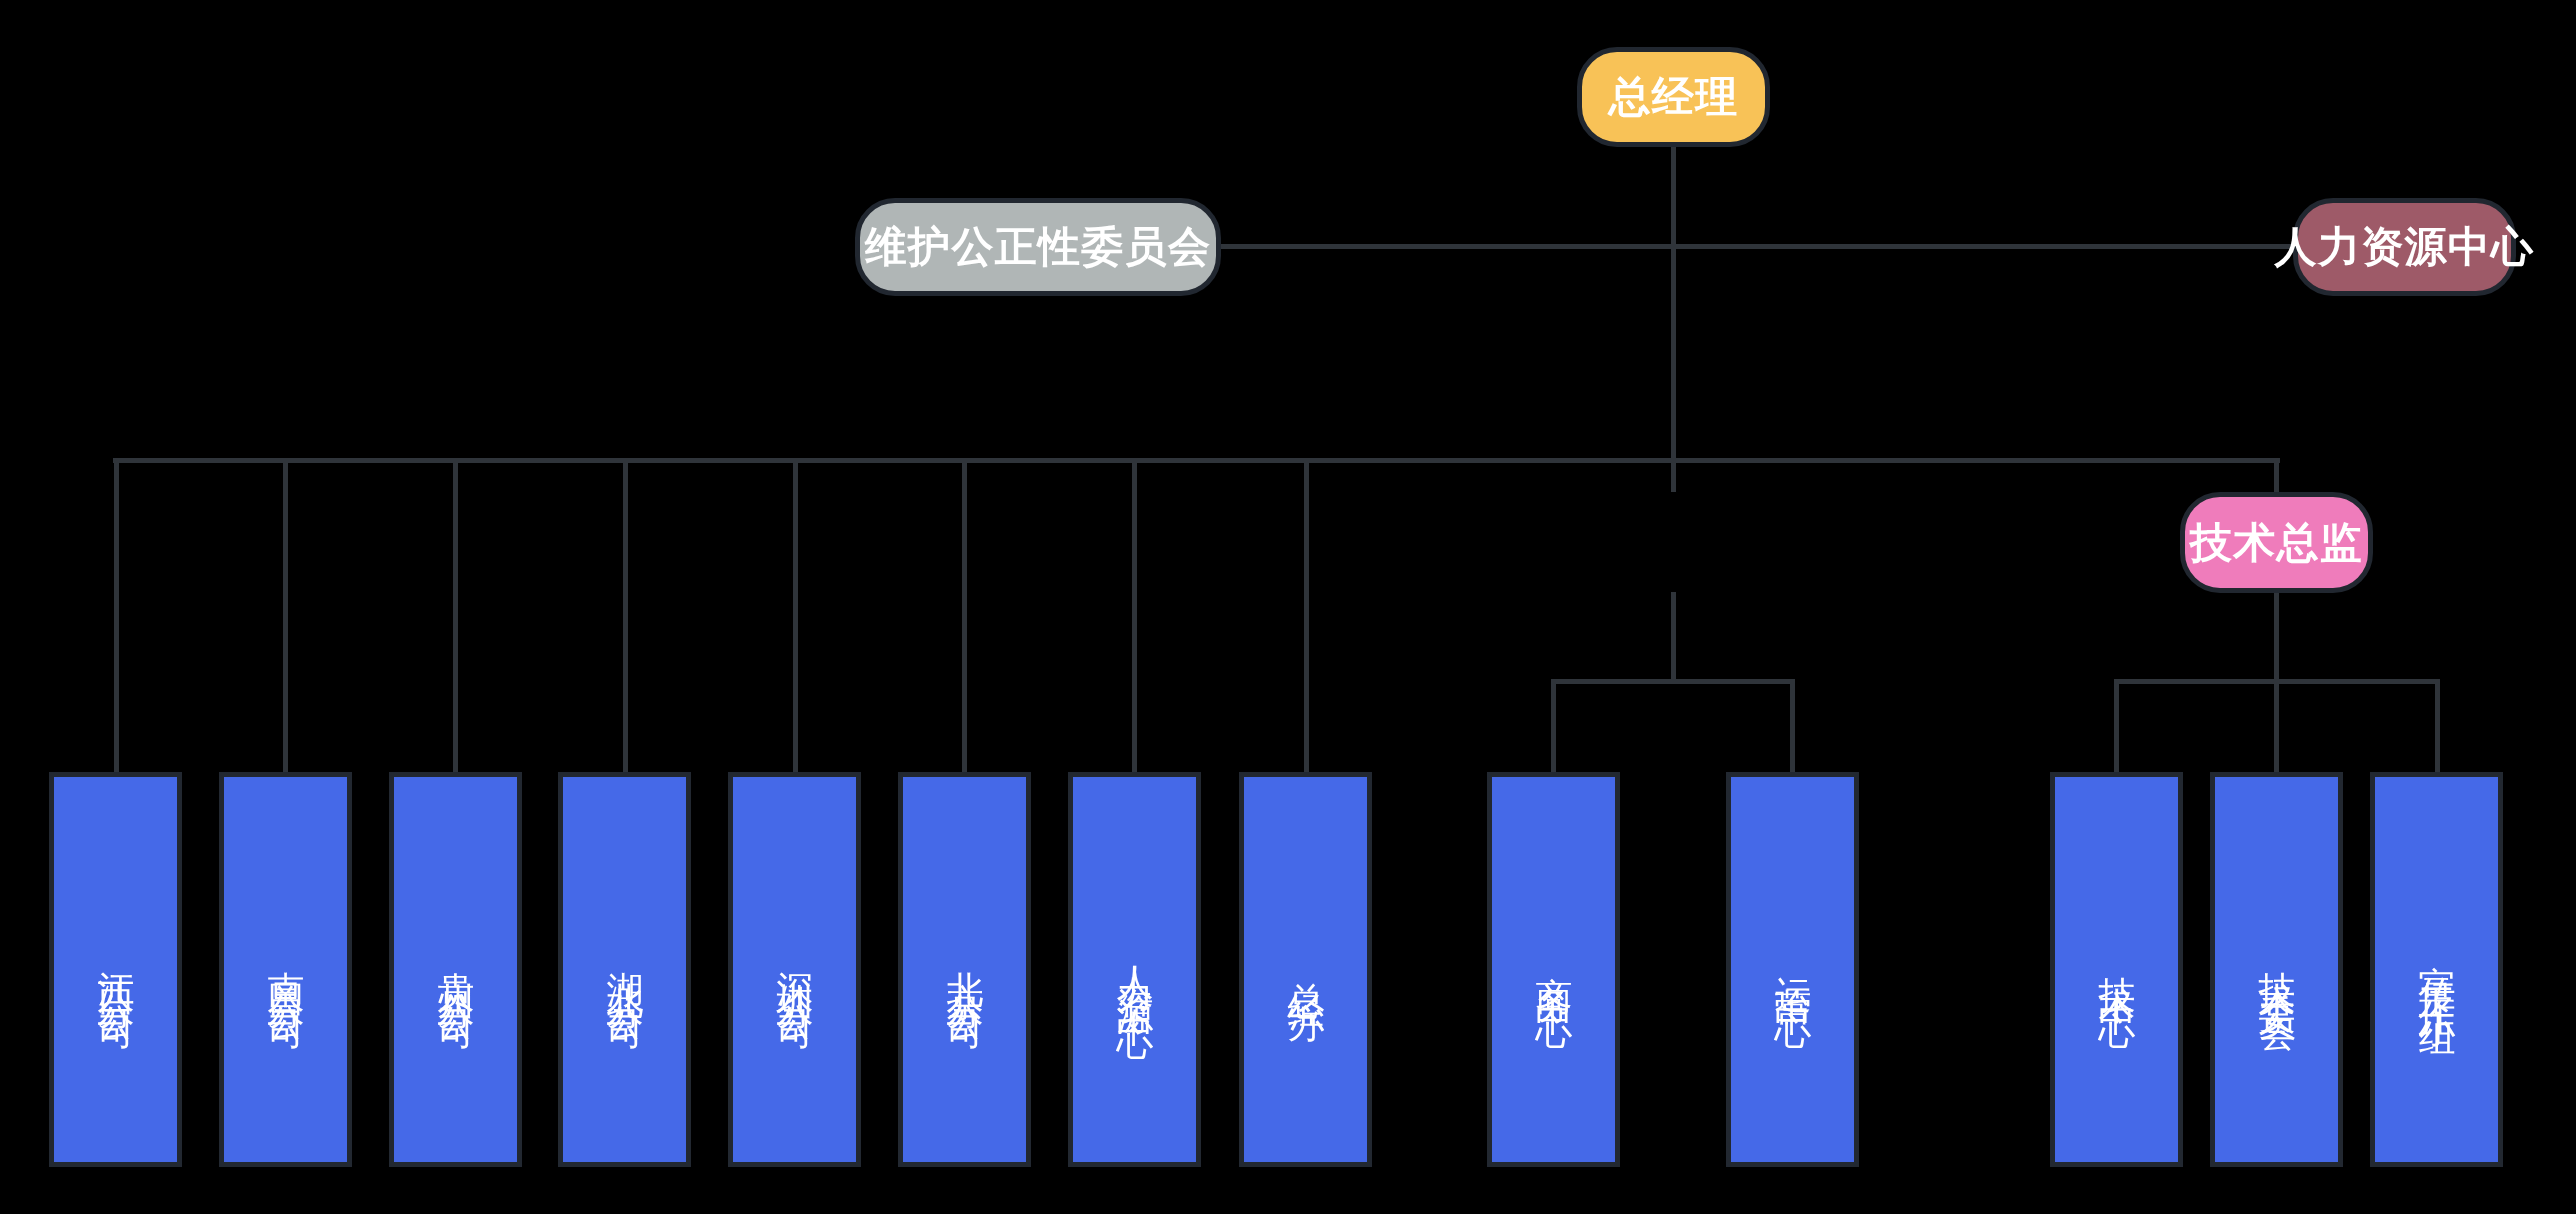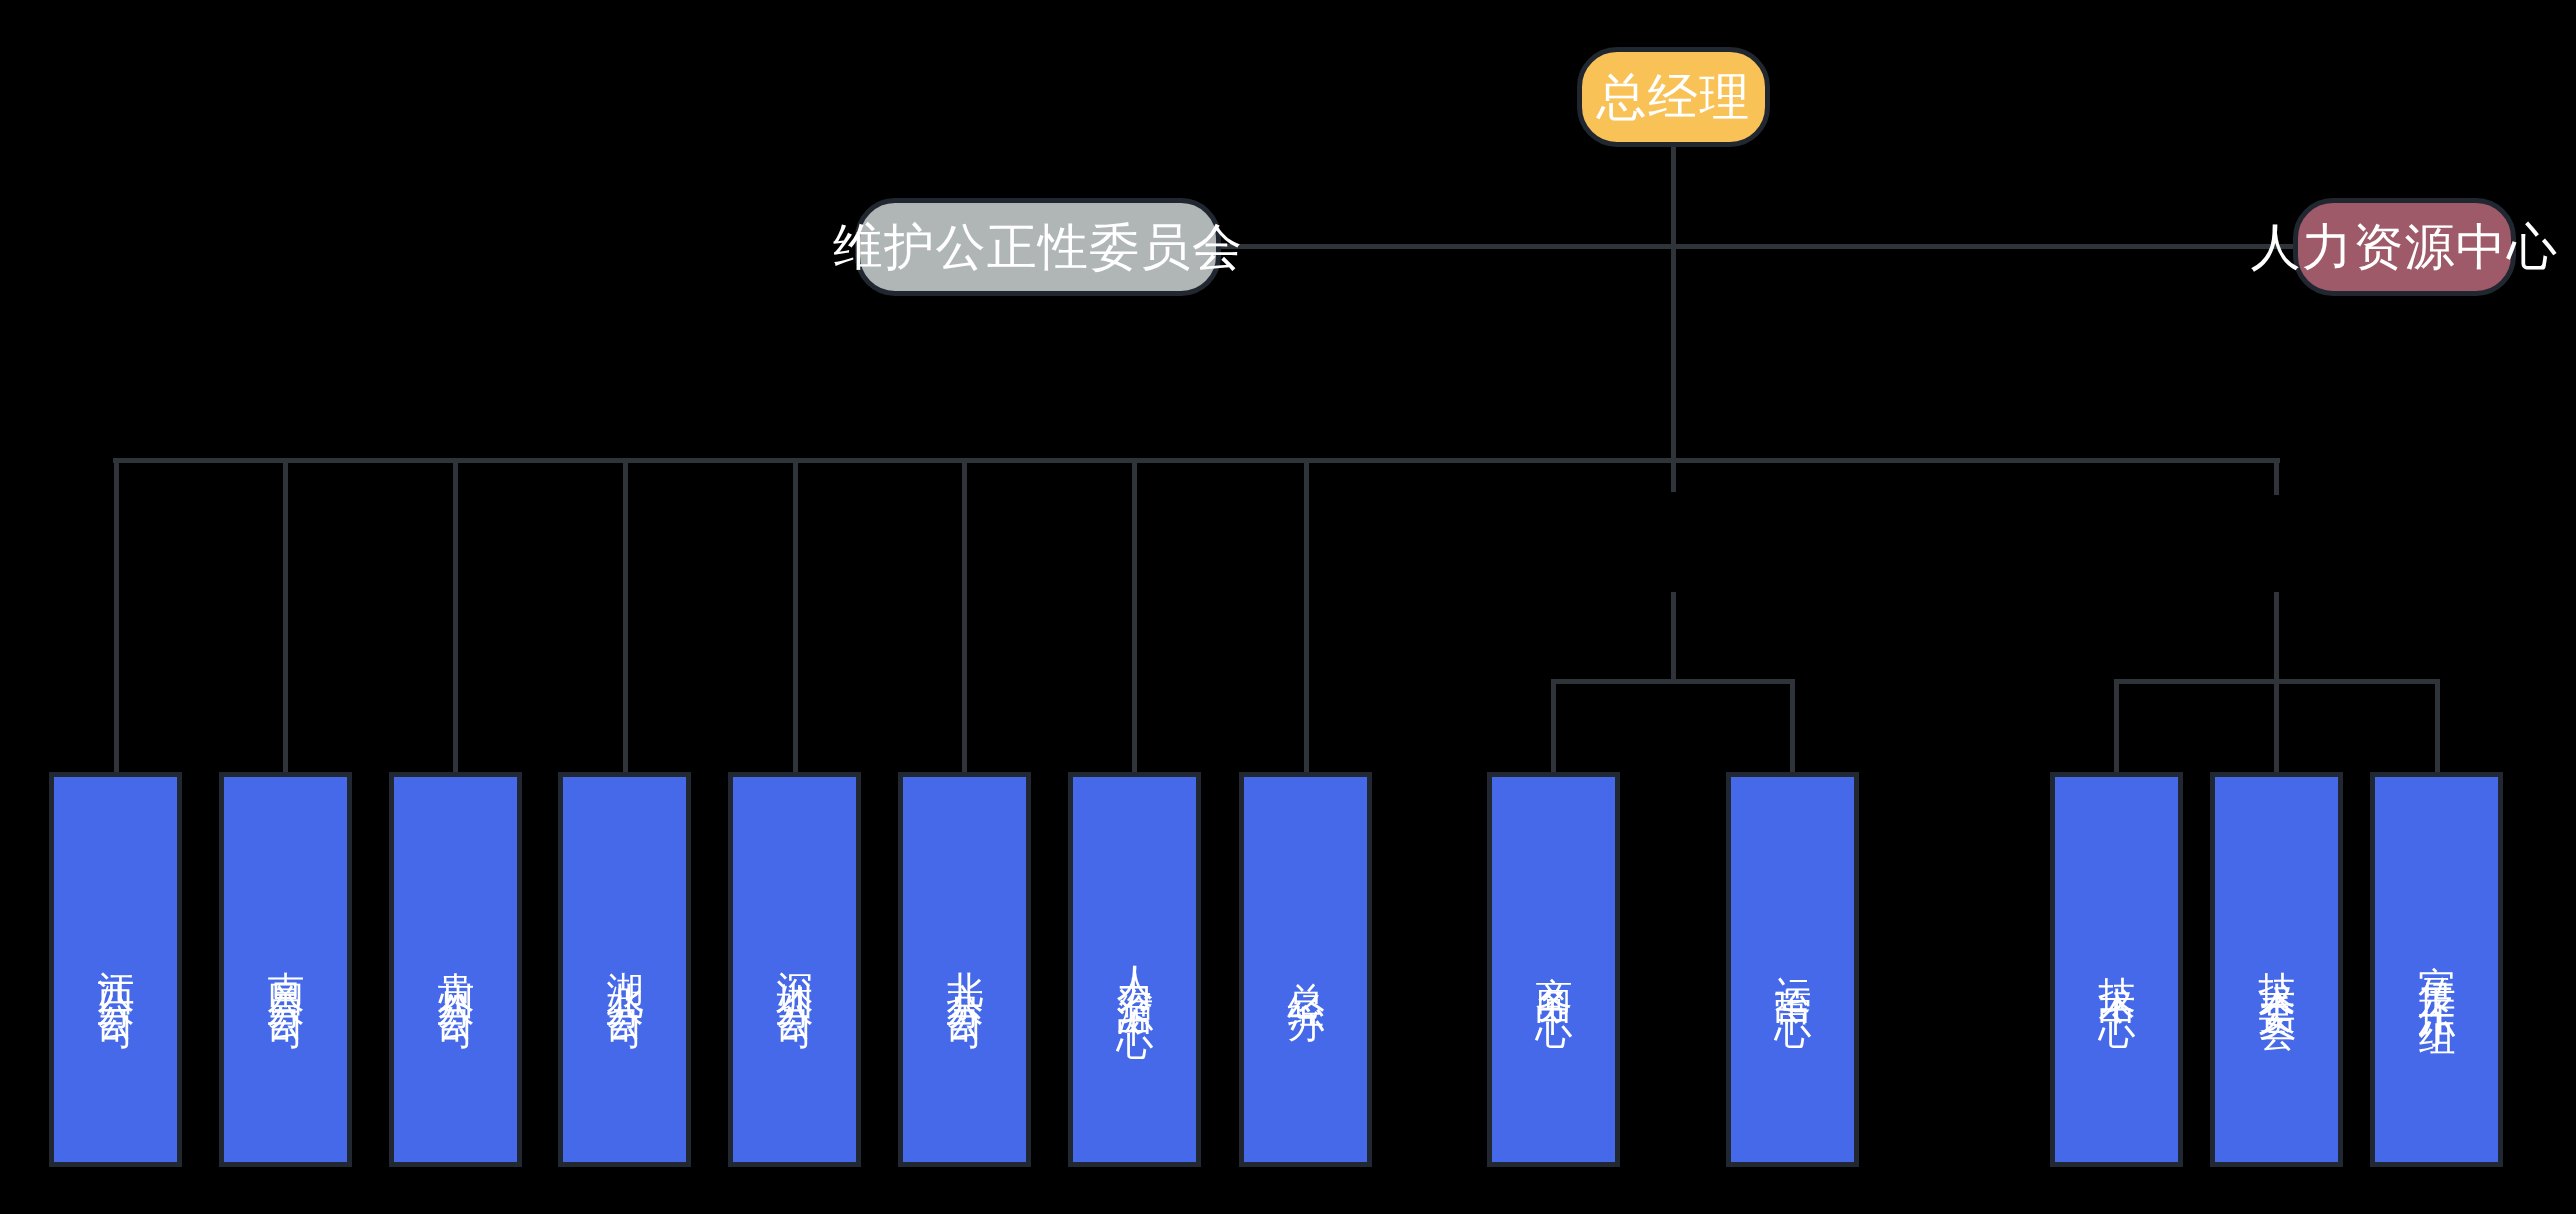--- a/index.html
+++ b/index.html
@@ -25,23 +25,24 @@
     position: absolute;
     box-sizing: border-box;
     border: 5.9px solid #212730;
     border-radius: 40px;
     display: flex;
     align-items: center;
     justify-content: center;
   }
   .node .label {
     color: #ffffff;
-    font-size: 50px;
+    font-size: 42px;
     letter-spacing: 1.3px;
     white-space: nowrap;
+    font-weight: bold;
   }
   .dept {
     position: absolute;
     box-sizing: border-box;
     top: 772px;
     width: 133px;
     height: 395px;
     border: 5.2px solid #222831;
     display: flex;
     align-items: center;
@@ -92,20 +93,23 @@
 
   <div class="node" style="left: 855px; top: 198px; width: 366px; height: 98px; background-color: rgb(176, 182, 182);">
     <span class="label">维护公正性委员会</span>
   </div>
 
   <div class="node" style="left: 2293px; top: 198px; width: 223px; height: 98px; background-color: rgb(158, 90, 104);">
     <span class="label">人力资源中心</span>
   </div>
 
 
+  <div class="node" style="left: 2180px; top: 492px; width: 193px; height: 101px; background-color: rgb(239, 124, 187);">
+    <span class="label">技术总监</span>
+  </div>
 
   <div class="dept" style="left: 49px; background-color: rgb(69, 105, 232);">
     <span class="vlabel">江西分公司</span>
   </div>
   <div class="dept" style="left: 219px; background-color: rgb(69, 105, 232);">
     <span class="vlabel">南昌分公司</span>
   </div>
   <div class="dept" style="left: 389px; background-color: rgb(69, 105, 232);">
     <span class="vlabel">贵州分公司</span>
   </div>

